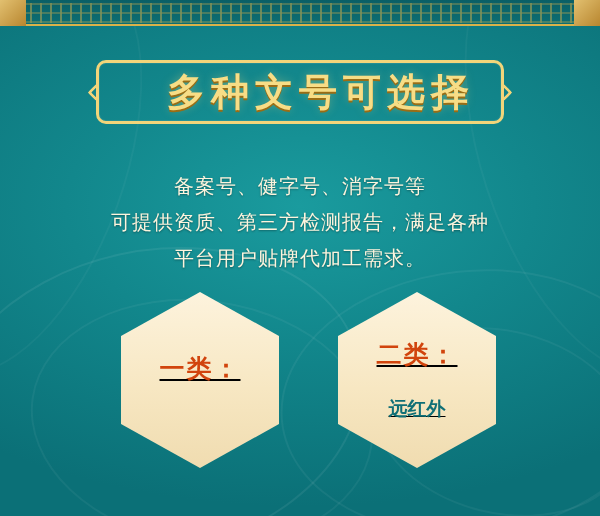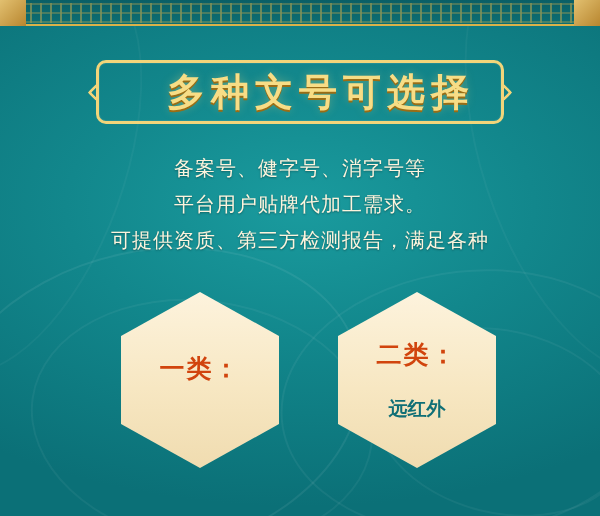--- a/index.html
+++ b/index.html
@@ -67,37 +67,38 @@
     position:absolute;inset:0;display:flex;align-items:center;justify-content:center;
     font-family:Liberation Mono, monospace;
     font-size:38px;font-weight:bold;letter-spacing:6px;
     color:#f7dd86;
     text-shadow:0 2px 0 #9a6d15, 0 0 10px rgba(255,220,120,.35);
     padding-left:42px;
   }
 
   
   .desc{
-    position:absolute;left:40px;top:152px;width:520px;
+    position:absolute;left:40px;top:168px;width:520px;
     text-align:center;color:#fdf4dd;
-    font-family:Liberation Mono, monospace;
+    font-family:Liberation Serif, serif;
     font-size:20px;line-height:36px;letter-spacing:1px;
     text-shadow:0 1px 2px rgba(0,0,0,.35);
   }
   .desc div{white-space:nowrap;}
 
   
   .hexrow{position:absolute;left:0;top:292px;width:600px;height:180px;}
   .hex{
     position:absolute;width:158px;height:176px;
     -webkit-clip-path:polygon(50% 0%,100% 25%,100% 75%,50% 100%,0% 75%,0% 25%);
     clip-path:polygon(50% 0%,100% 25%,100% 75%,50% 100%,0% 75%,0% 25%);
     background:linear-gradient(180deg,#fdf3dd 0%,#f7e7c2 55%,#f0dcb0 100%);
     display:flex;flex-direction:column;align-items:center;justify-content:center;
     text-align:center;
+    text-decoration:underline;
   }
   .hex.left{left:121px;top:0;}
   .hex.right{left:330px;top:0;margin-left:8px;}
   .hex-title{
     font-family:"DejaVu Sans","Liberation Sans",sans-serif;
     font-size:25px;font-weight:bold;color:#d1440d;letter-spacing:2px;
     margin-bottom:24px;
   }
   .hex-line{
     font-family:"DejaVu Sans","Liberation Sans",sans-serif;
@@ -122,22 +123,22 @@
     <div class="edgeR"></div>
   </div>
 
   <div class="title-wrap">
     <div class="title-frame"></div>
     <div class="title-text">多种文号可选择</div>
   </div>
 
   <div class="desc">
     <div>备案号、健字号、消字号等</div>
+    <div>可提供资质、第三方检测报告，满足各种</div>
     <div>平台用户贴牌代加工需求。</div>
-    <div>可提供资质、第三方检测报告，满足各种</div>
   </div>
 
   <div class="hexrow">
 
     <div class="hex left">
       <div class="hex-title">一类：</div>
     </div>
 
     <div class="hex right">
       <div class="hex-title">二类：</div>

